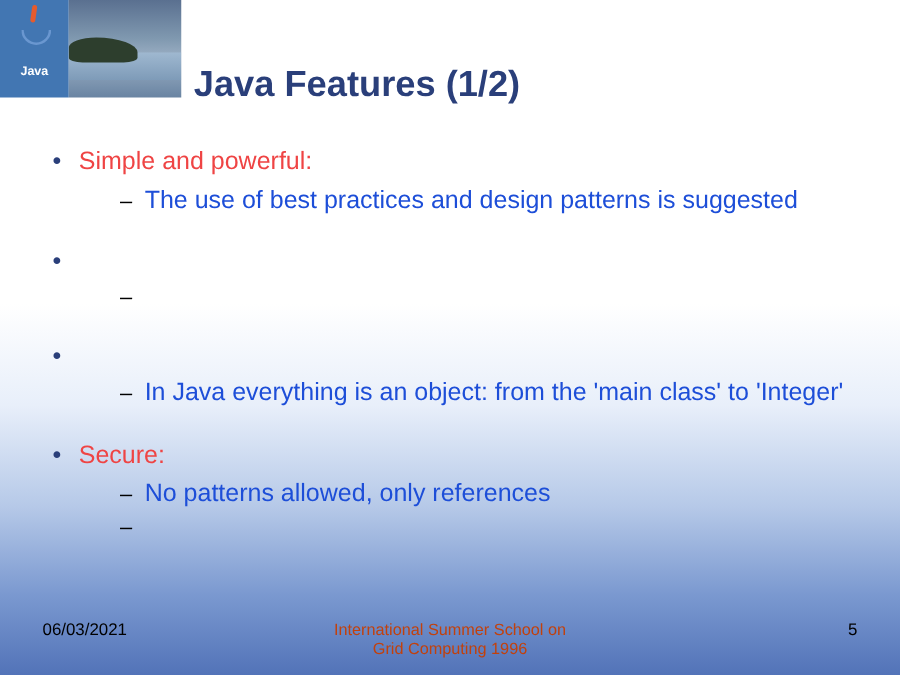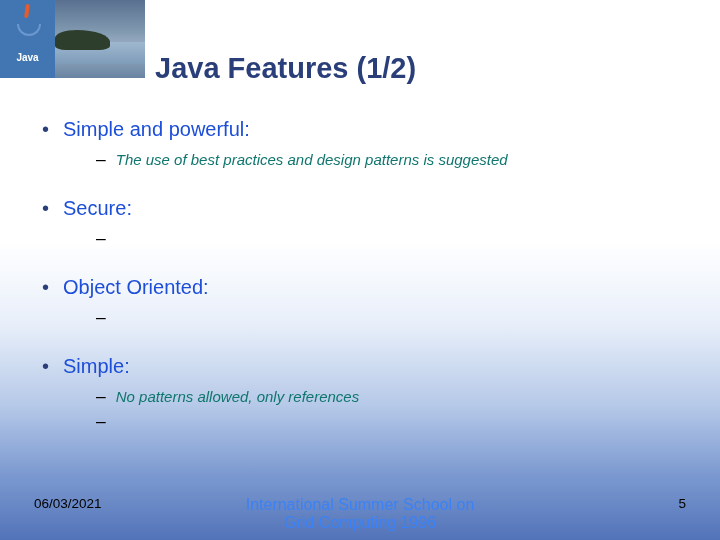--- a/index.html
+++ b/index.html
@@ -97,56 +97,55 @@
     align-items: baseline;
     margin-bottom: 8px;
   }
   .bullet1 .dot {
     color: #2a3f7a;
     font-size: 20px;
     margin-right: 14px;
     line-height: 1;
   }
   .bullet1 .text {
-    color: #1d4ed8;
+    color: #ef4444;
     font-size: 20px;
   }
   .bullet2 {
     display: flex;
     align-items: baseline;
     margin-left: 54px;
     margin-bottom: 4px;
   }
   .bullet2 .dash {
     color: #000;
     font-size: 17.5px;
     margin-right: 10px;
   }
   .bullet2 .text {
-    color: #0f766e;
-    font-size: 15px;
-    font-style: italic;
+    color: #1d4ed8;
+    font-size: 20px;
   }
   .group { margin-bottom: 27px; }
   .footer {
     position: absolute;
     bottom: 10px; left: 0; right: 0;
     height: 36px;
     padding-left: 16px;
   }
   .footer-date {
     position: absolute;
     left: 34px; top: 2px;
     font-size: 13.5px; color: #000;
   }
   .footer-center {
     position: absolute;
     left: 0; right: 0; top: 2px;
     text-align: center;
-    font-size: 16px; color: #3b82f6;
+    font-size: 13px; color: #c2410c;
   }
   .footer-page {
     position: absolute;
     right: 34px; top: 2px;
     font-size: 13.5px; color: #000;
   }
 </style>
 </head>
 <body>
 
@@ -171,41 +170,40 @@
     </div>
     <div class="bullet2">
       <span class="dash">–</span>
       <span class="text">The use of best practices and design patterns is suggested</span>
     </div>
   </div>
 
   <div class="group">
     <div class="bullet1">
       <span class="dot">•</span>
+    </div>
+    <div class="bullet2">
+      <span class="dash">–</span>
+    </div>
+  </div>
+
+  <div class="group">
+    <div class="bullet1">
+      <span class="dot">•</span>
+    </div>
+    <div class="bullet2">
+      <span class="dash">–</span>
+      <span class="text">In Java everything is an object: from the 'main class' to 'Integer'</span>
+    </div>
+  </div>
+
+  <div class="group">
+    <div class="bullet1">
+      <span class="dot">•</span>
       <span class="text">Secure:</span>
-    </div>
-    <div class="bullet2">
-      <span class="dash">–</span>
-    </div>
-  </div>
-
-  <div class="group">
-    <div class="bullet1">
-      <span class="dot">•</span>
-      <span class="text">Object Oriented:</span>
-    </div>
-    <div class="bullet2">
-      <span class="dash">–</span>
-    </div>
-  </div>
-
-  <div class="group">
-    <div class="bullet1">
-      <span class="dot">•</span>
-      <span class="text">Simple:</span>
     </div>
     <div class="bullet2">
       <span class="dash">–</span>
       <span class="text">No patterns allowed, only references</span>
     </div>
     <div class="bullet2">
       <span class="dash">–</span>
     </div>
   </div>
 

